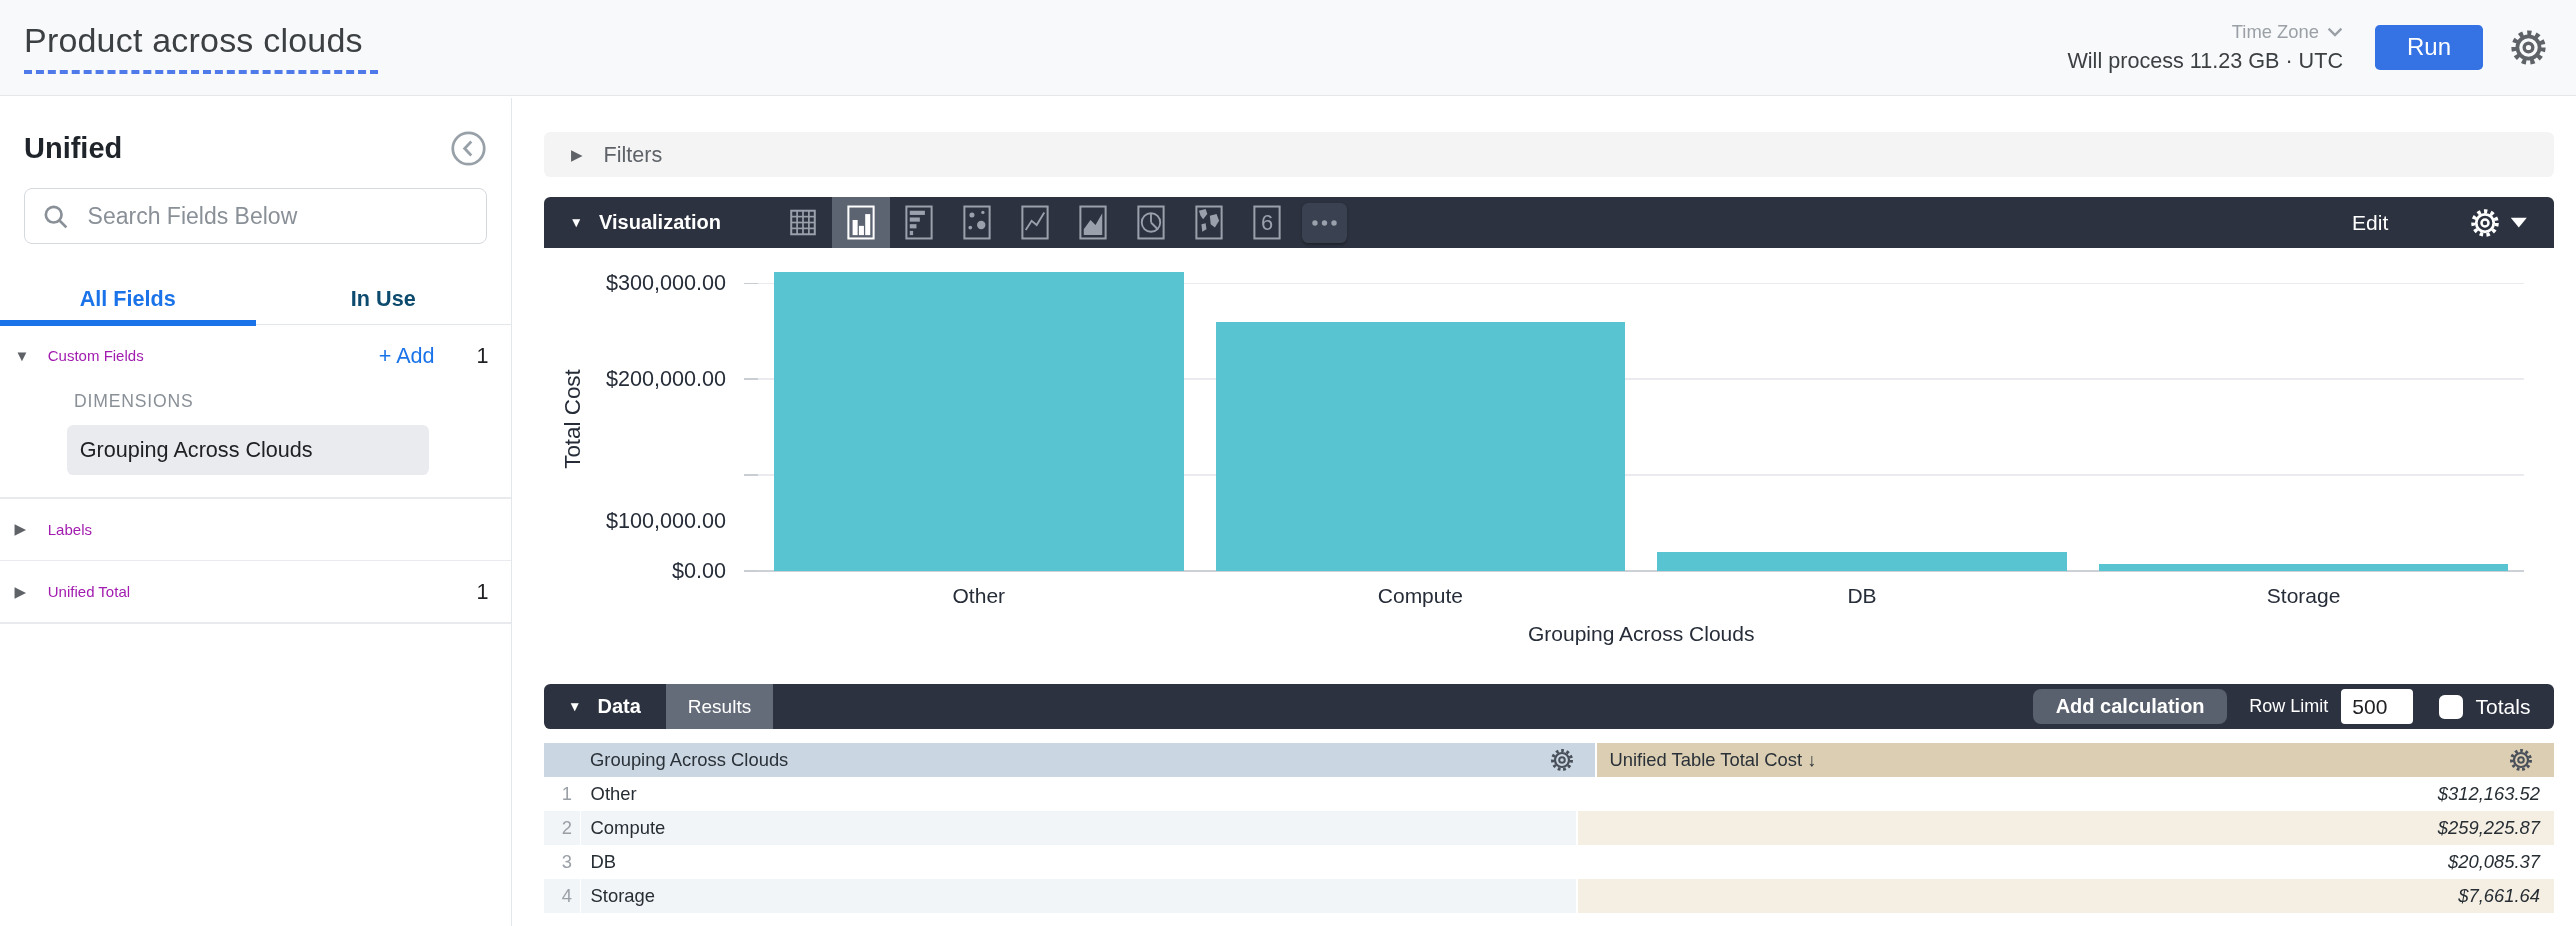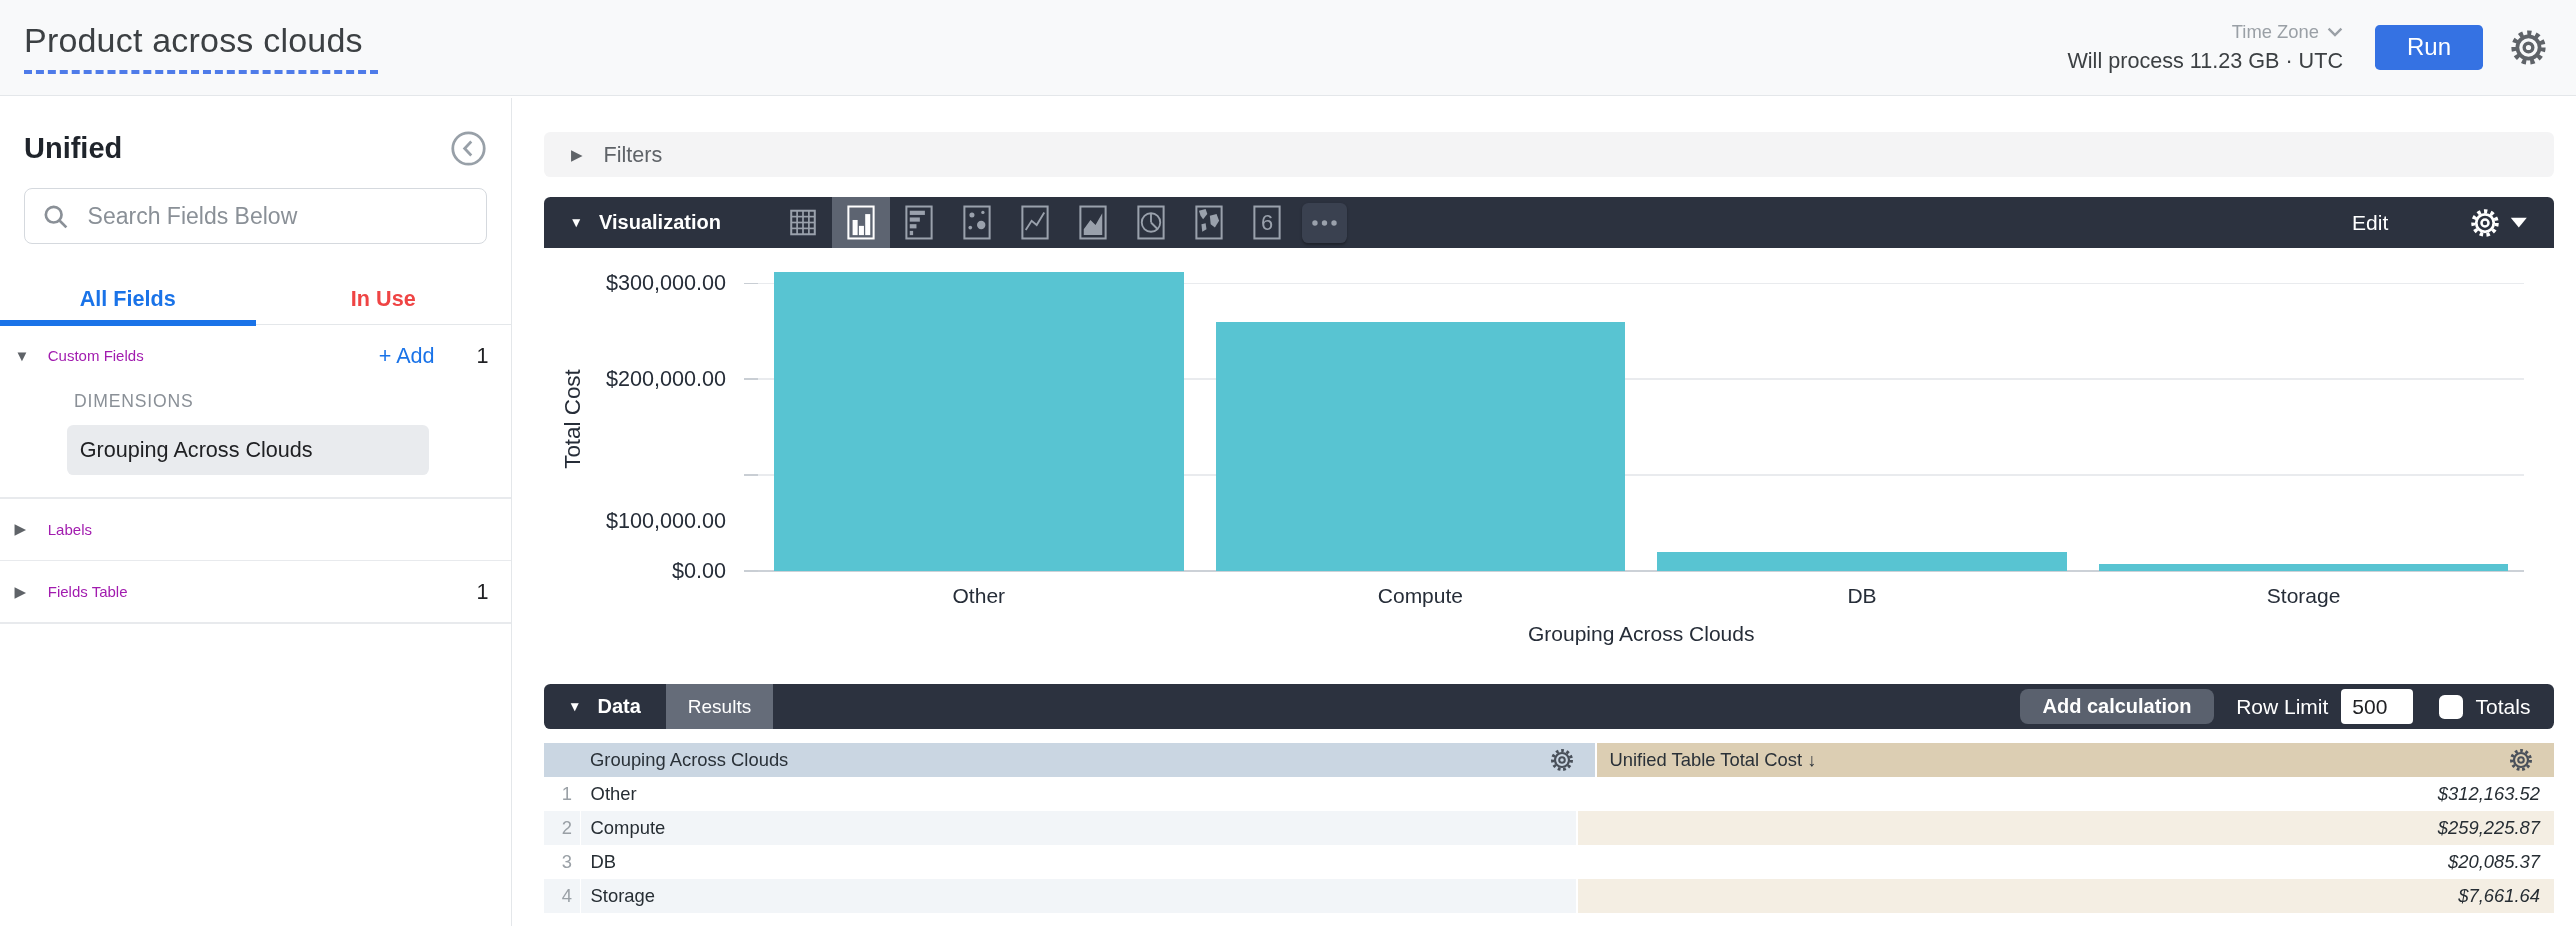--- a/index.html
+++ b/index.html
@@ -32,21 +32,21 @@
   .collapse-btn { color:#98a0a8; display:flex; cursor:pointer; }
   .search-box { margin:21px 24px 0 24px; height:56px; border:1.6px solid #d5d9de; border-radius:8px;
     display:flex; align-items:center; padding:0 16px; background:#fff; }
   .search-box svg { color:#8a9097; }
   .search-input { border:none; outline:none; flex:1; margin-left:17.6px; font-size:23px; color:#202124;
     font-family:"Liberation Sans", sans-serif; background:transparent; }
   .search-input::placeholder { color:#8a9097; }
   .tabs-row { margin-top:30px; height:51px; display:flex; position:relative; border-bottom:1.6px solid #e4e7ea; }
   .tab { width:50%; display:flex; align-items:center; justify-content:center; font-size:21.6px; font-weight:600; cursor:pointer; }
   .tab.active { color:#1a73e8; }
-  .tab.inactive { color:#ef4444; }
+  .tab.inactive { color:#0c4a6e; }
   .tab-underline { position:absolute; bottom:-1.6px; left:0; width:50%; height:5.6px; background:#1a73e8; }
   .section-row { height:61px; display:flex; align-items:center; padding:0 22.4px 0 14.4px; }
   .caret { color:#5f6368; font-size:15px; width:27px; }
   .section-label { font-size:15px; color:#a21caf; font-weight:500; margin-left:6.4px; }
   .section-spacer { flex:1; }
   .add-link { color:#1a73e8; font-size:21.6px; font-weight:500; cursor:pointer; }
   .section-count { font-size:21.6px; color:#202124; font-weight:500; margin-left:38px; min-width:16px; text-align:right; }
   .dims-label { margin:4.8px 0 0 74px; font-size:17.6px; letter-spacing:0.8px; color:#8a9097; font-weight:500; }
   .field-pill { margin:12.8px 24px 22.4px 67px; width:362px; height:50px; background:#e9ebee; border-radius:6.4px;
     display:flex; align-items:center; padding-left:12.8px; font-size:21.6px; color:#202124; cursor:pointer; }
@@ -92,21 +92,21 @@
   
   .data-bar { position:absolute; top:586px; left:32px; right:21.6px; height:45px; background:#2c323f;
     border-radius:6.4px; display:flex; align-items:center; }
   .data-caret { color:#fff; font-size:13.6px; margin-left:24px; }
   .data-label { color:#fff; font-size:20px; font-weight:700; margin-left:16px; }
   .results-tab { position:absolute; left:122px; top:0; width:107px; height:100%; background:#656c79;
     color:#fff; font-size:19px; display:flex; align-items:center; justify-content:center; cursor:pointer; }
   .data-right { margin-left:auto; display:flex; align-items:center; padding-right:24px; }
   .addcalc-btn { background:#5a616e; color:#fff; font-size:20px; font-weight:600; border:none; border-radius:8px;
     height:35px; padding:0 22.4px; display:flex; align-items:center; cursor:pointer; }
-  .rowlimit-label { color:#fff; font-size:21px; margin-left:22.4px; }
+  .rowlimit-label { color:#fff; font-size:18px; margin-left:22.4px; }
   .rowlimit-input { width:72px; height:35px; margin-left:12.8px; border:none; border-radius:4px; background:#fff;
     font-size:21px; color:#202124; padding-left:11.2px; font-family:"Liberation Sans", sans-serif; outline:none; }
   .totals-check { width:24px; height:24px; background:#fff; border-radius:5.6px; margin-left:25.6px; cursor:pointer; }
   .totals-label { color:#fff; font-size:21px; margin-left:12.8px; }
 
   
   .result-table { position:absolute; top:645px; left:32px; right:21.6px; }
   .thead { display:flex; height:34px; }
   .h-dim { flex:1295; background:#cad6e2; display:flex; align-items:center; padding-left:46px; }
   .h-val { flex:1218; background:#dcceb3; display:flex; align-items:center; padding-left:12.8px; border-left:2.4px solid #fff; }
@@ -191,21 +191,21 @@
       <div class="section-row">
         <span class="caret">▶</span>
         <span class="section-label">Labels</span>
         <span class="section-spacer"></span>
         <span class="section-count"></span>
       </div>
       <div class="sep"></div>
 
       <div class="section-row">
         <span class="caret">▶</span>
-        <span class="section-label">Fields Table</span>
+        <span class="section-label">Unified Total</span>
         <span class="section-spacer"></span>
         <span class="section-count">1</span>
       </div>
       <div class="sep"></div>
     </div>
 
     <div class="main">
 
       <div class="filters-bar">
         <span class="caret">▶</span>

